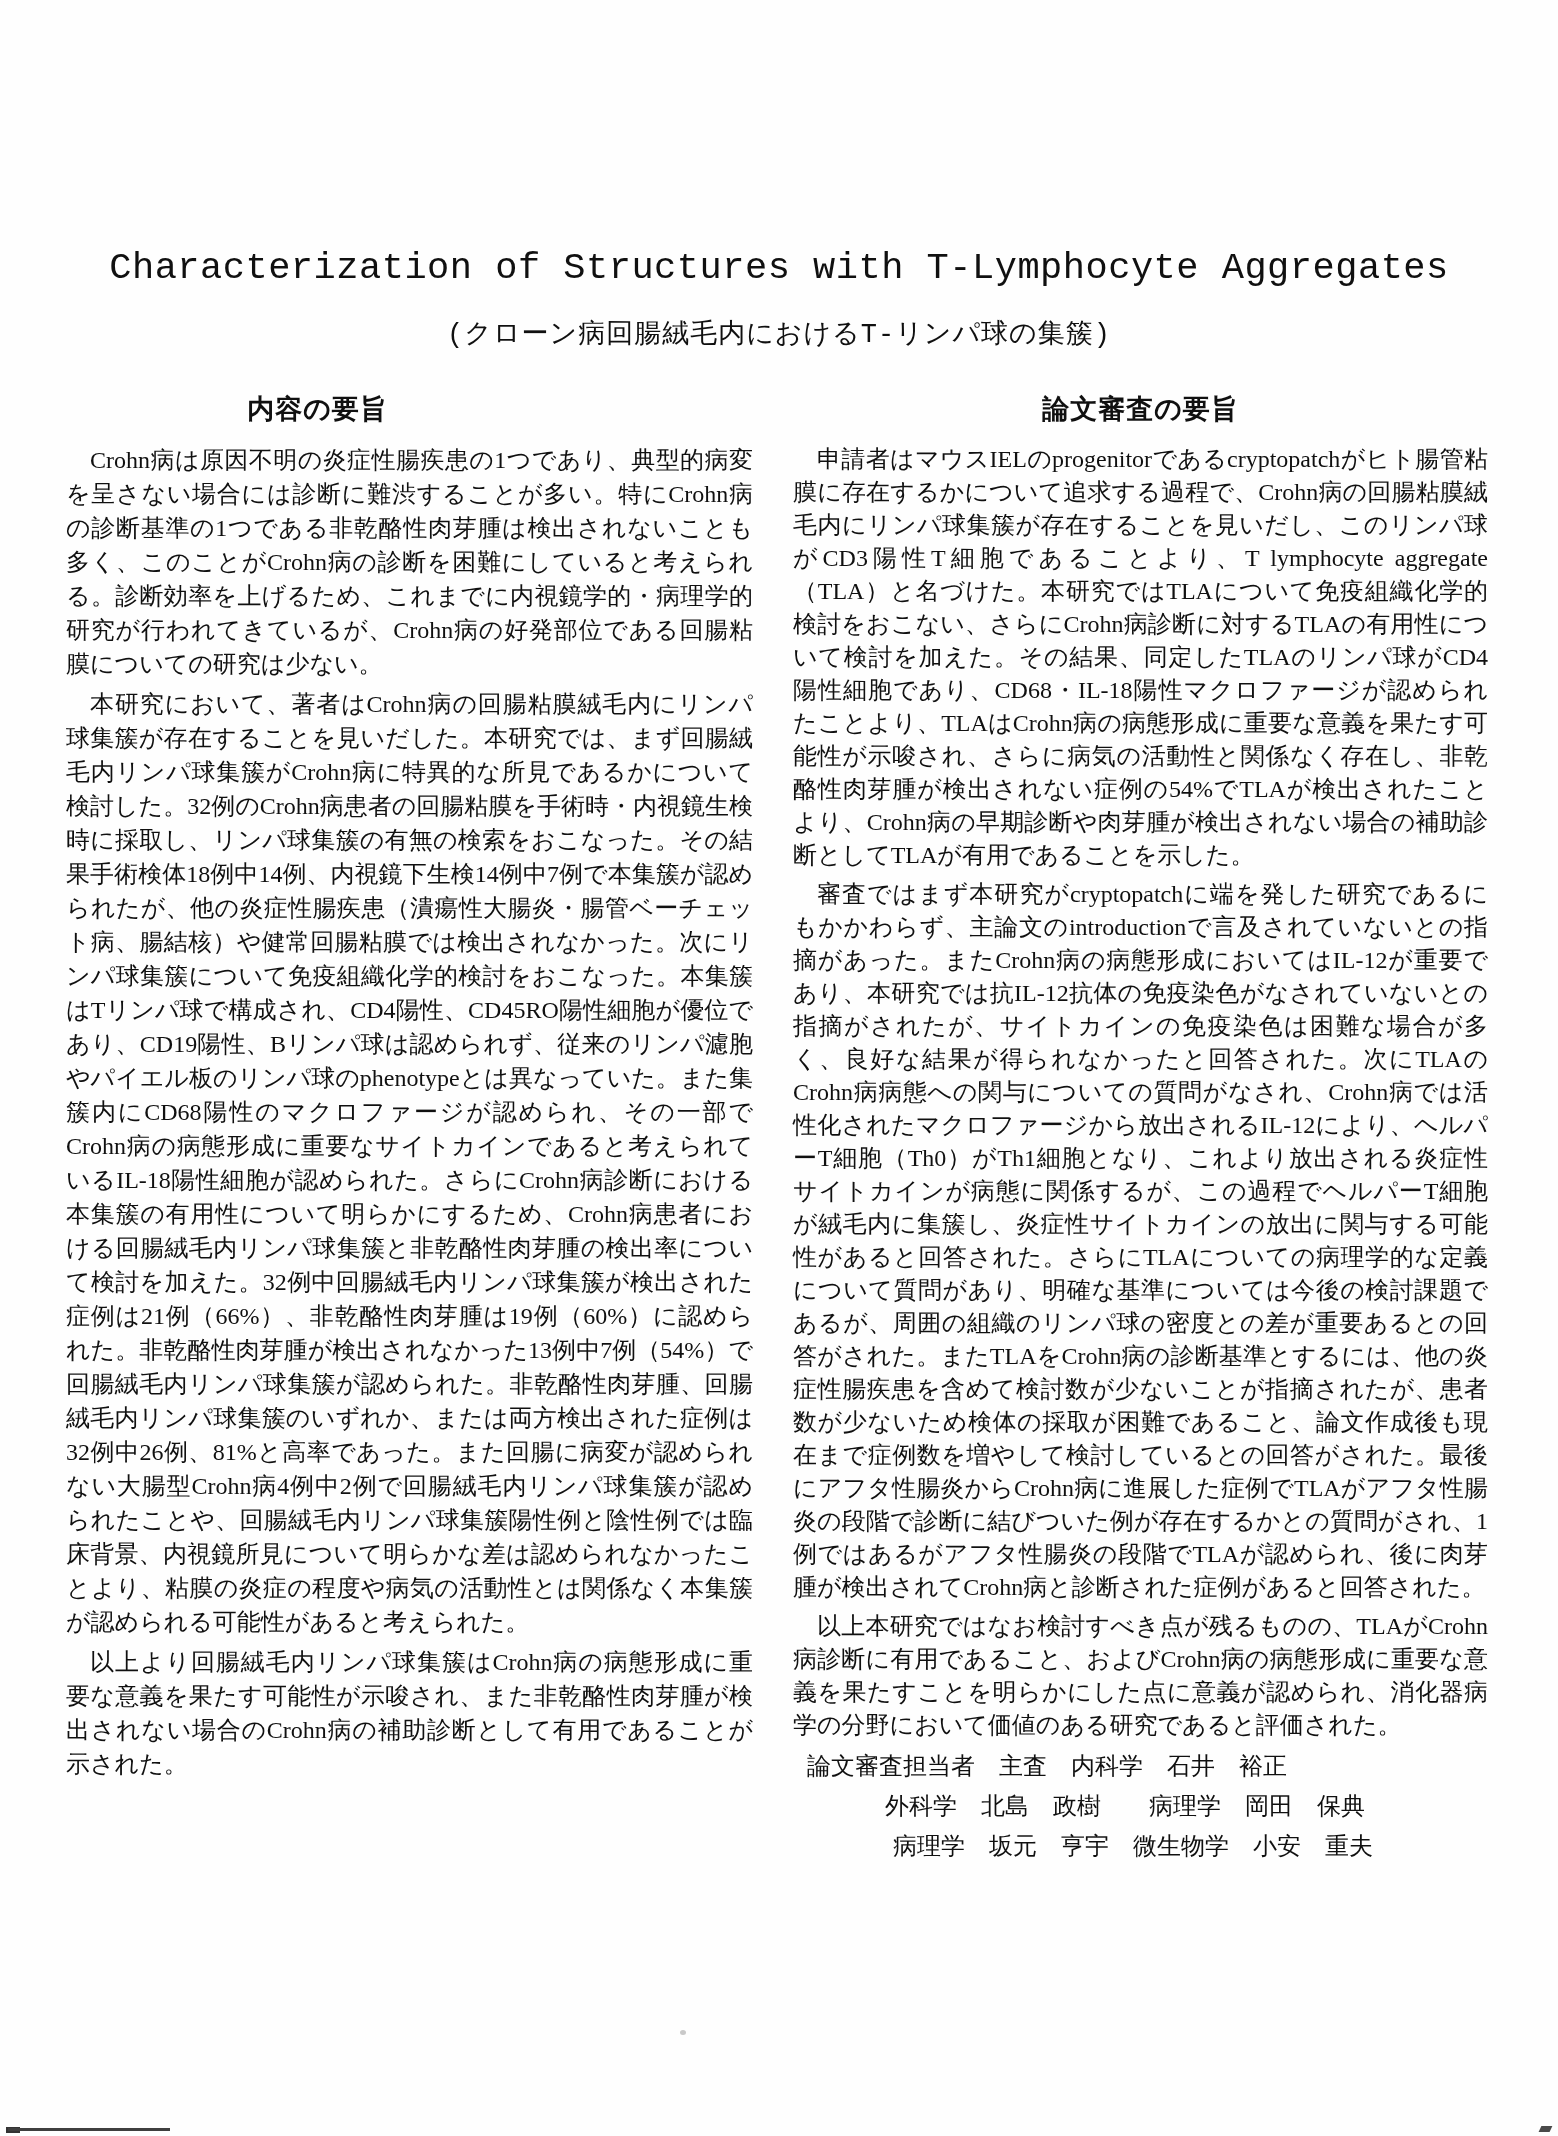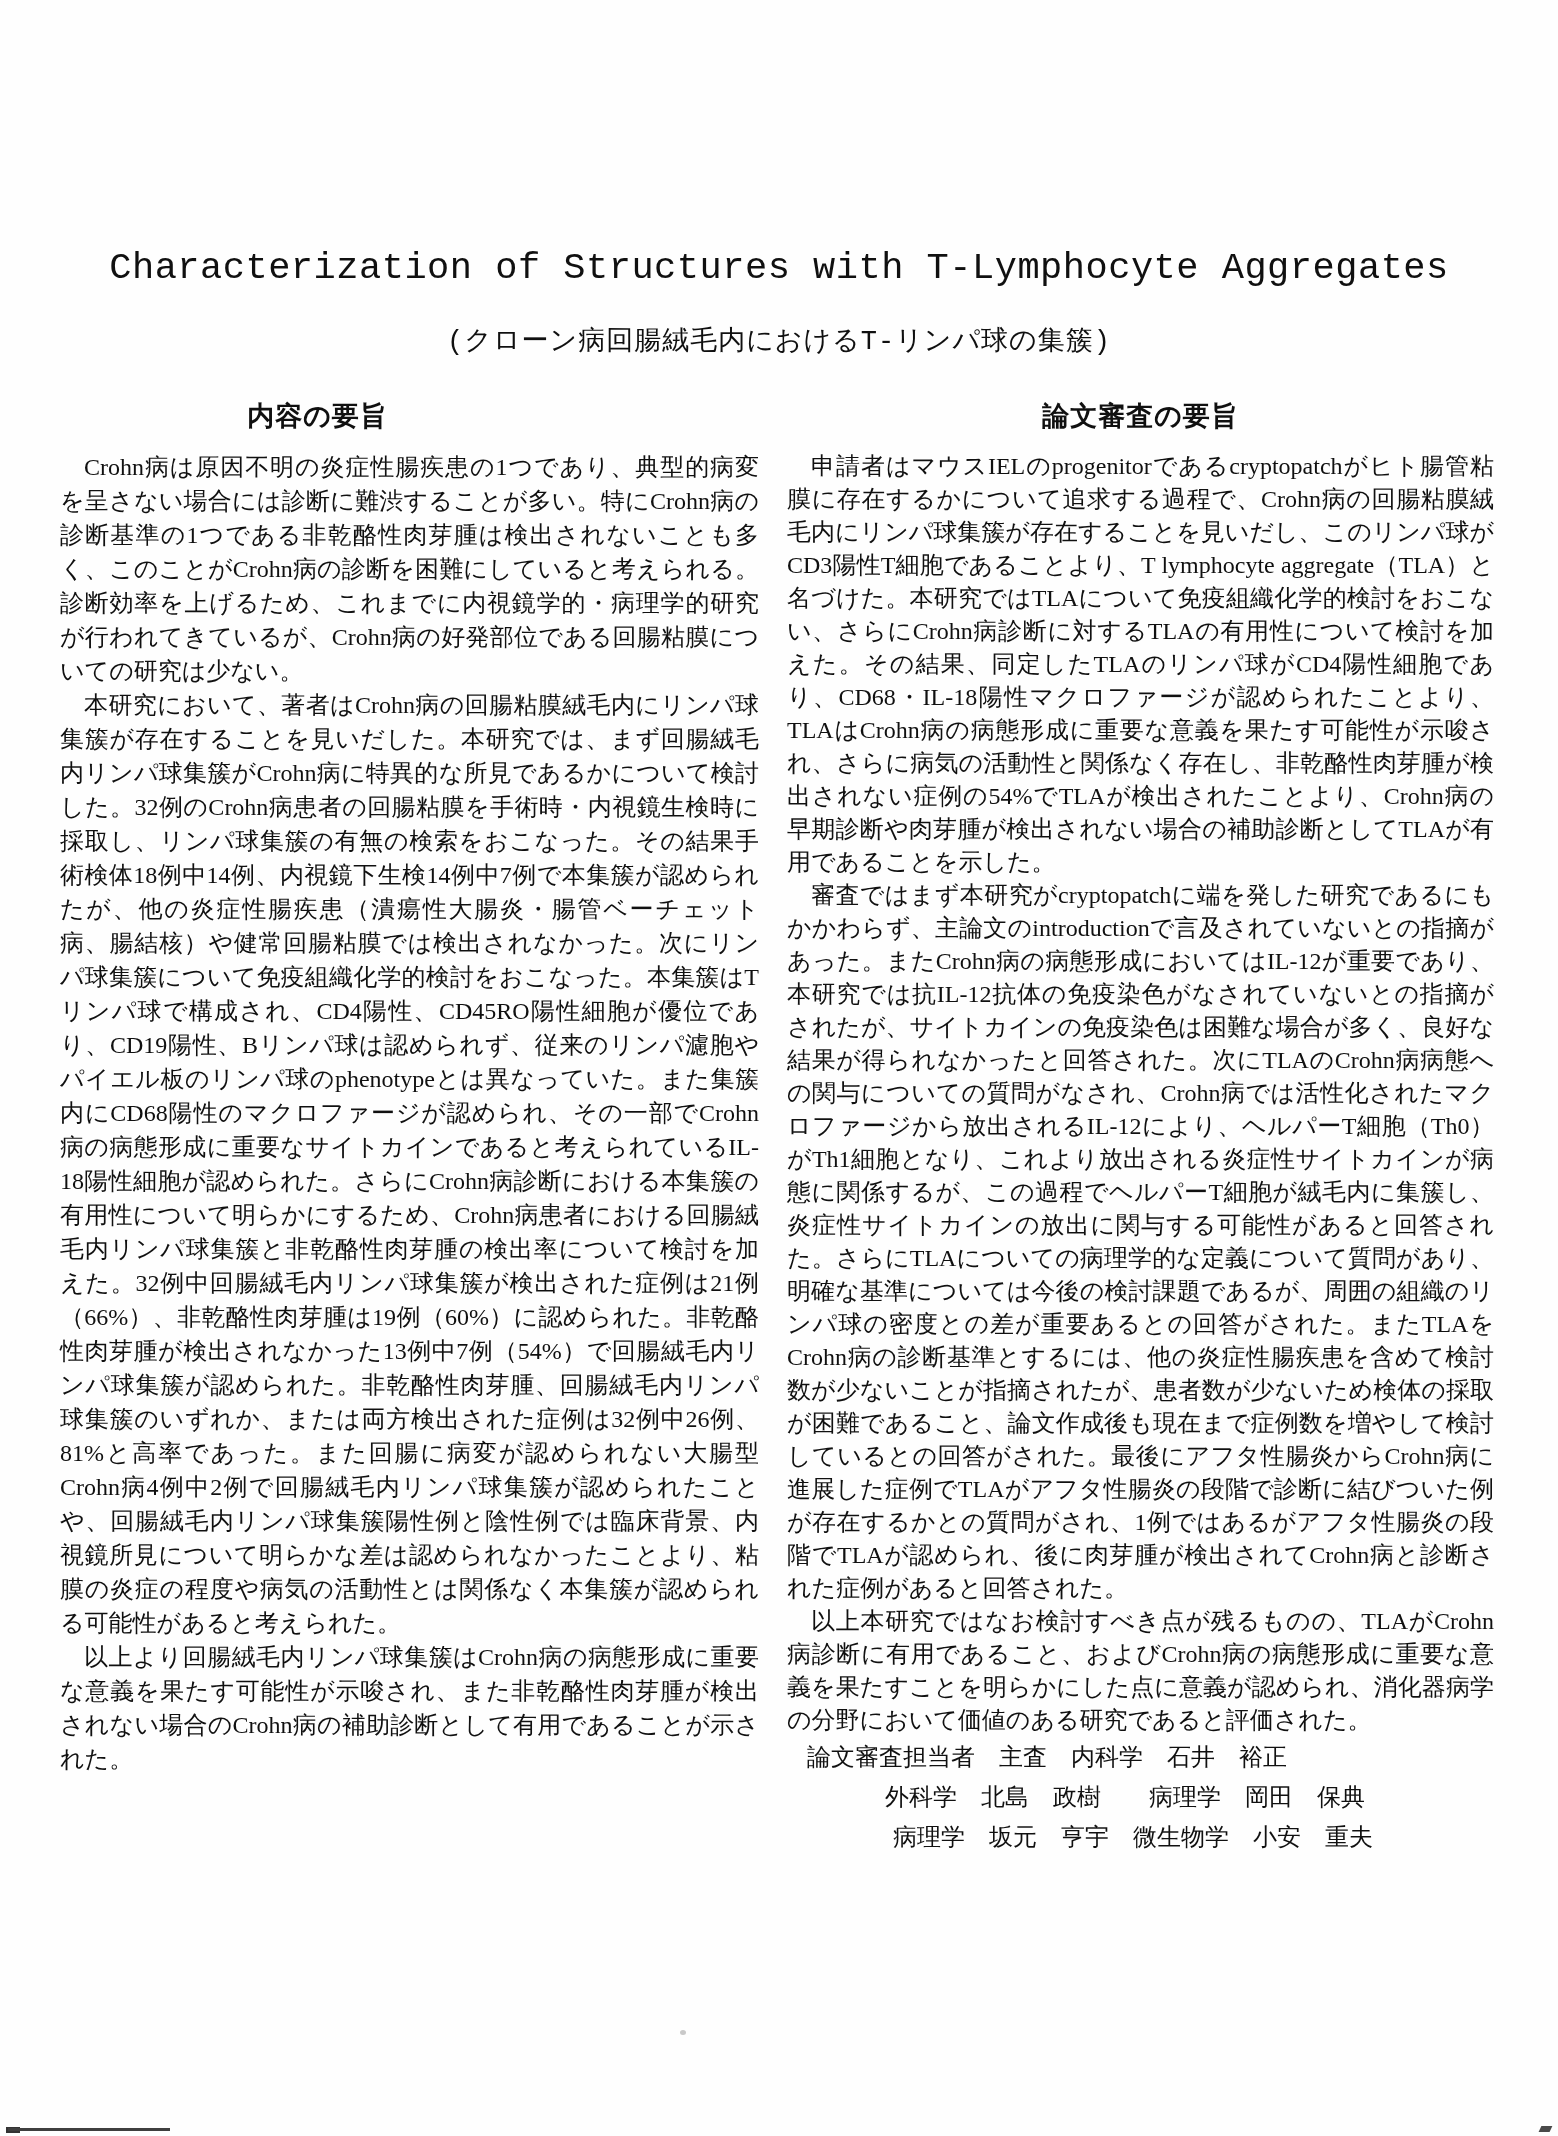--- a/index.html
+++ b/index.html
@@ -5,36 +5,36 @@
   html,body { margin:0; padding:0; }
   body {
     width:1558px; height:2136px; position:relative;
     background:#fefefe; color:#101010;
     font-family:"Liberation Serif","DejaVu Serif",serif;
     overflow:hidden;
   }
   .header { text-align:center; padding-top:248px;font-family:Liberation Mono, monospace; }
   .title-en { font-size:37px; line-height:1.1; letter-spacing:0.5px; }
   .title-en2 { font-size:37px; line-height:1.1; margin-top:28px; }
-  .title-ja { font-size:27px; margin-top:33px; letter-spacing:1px; }
+  .title-ja { font-size:27px; margin-top:26px; letter-spacing:1px; }
   .author { font-size:31px; margin-top:28px; letter-spacing:2px; }
 
   .columns { display:flex; margin-top:40px; padding:0 64px 0 60px; gap:28px; }
   .col-left  { width:699px; }
   .col-right { width:707px; }
 
   .col-heading {
     font-family:"Liberation Sans","DejaVu Sans",sans-serif;
     font-weight:bold; font-size:27px; text-align:center;
     margin-bottom:16px; letter-spacing:1px;
   }
   .heading-left { transform:translateX(-92px); }
 
   .bodytext p {
-    margin:0; font-size:24px; line-height:34px;
+    margin:6px; font-size:24px; line-height:34px;
     text-align:justify; text-indent:1em;
   }
   .col-right .bodytext p { line-height:33px; }
 
   .committee { font-size:24px; margin-top:2px; }
   .committee div { line-height:40px; white-space:pre;font-family:Liberation Mono, monospace; }
   .c0 { margin-left:20px; }
   .c1 { margin-left:98px; }
   .c2 { margin-left:106px; }
 

